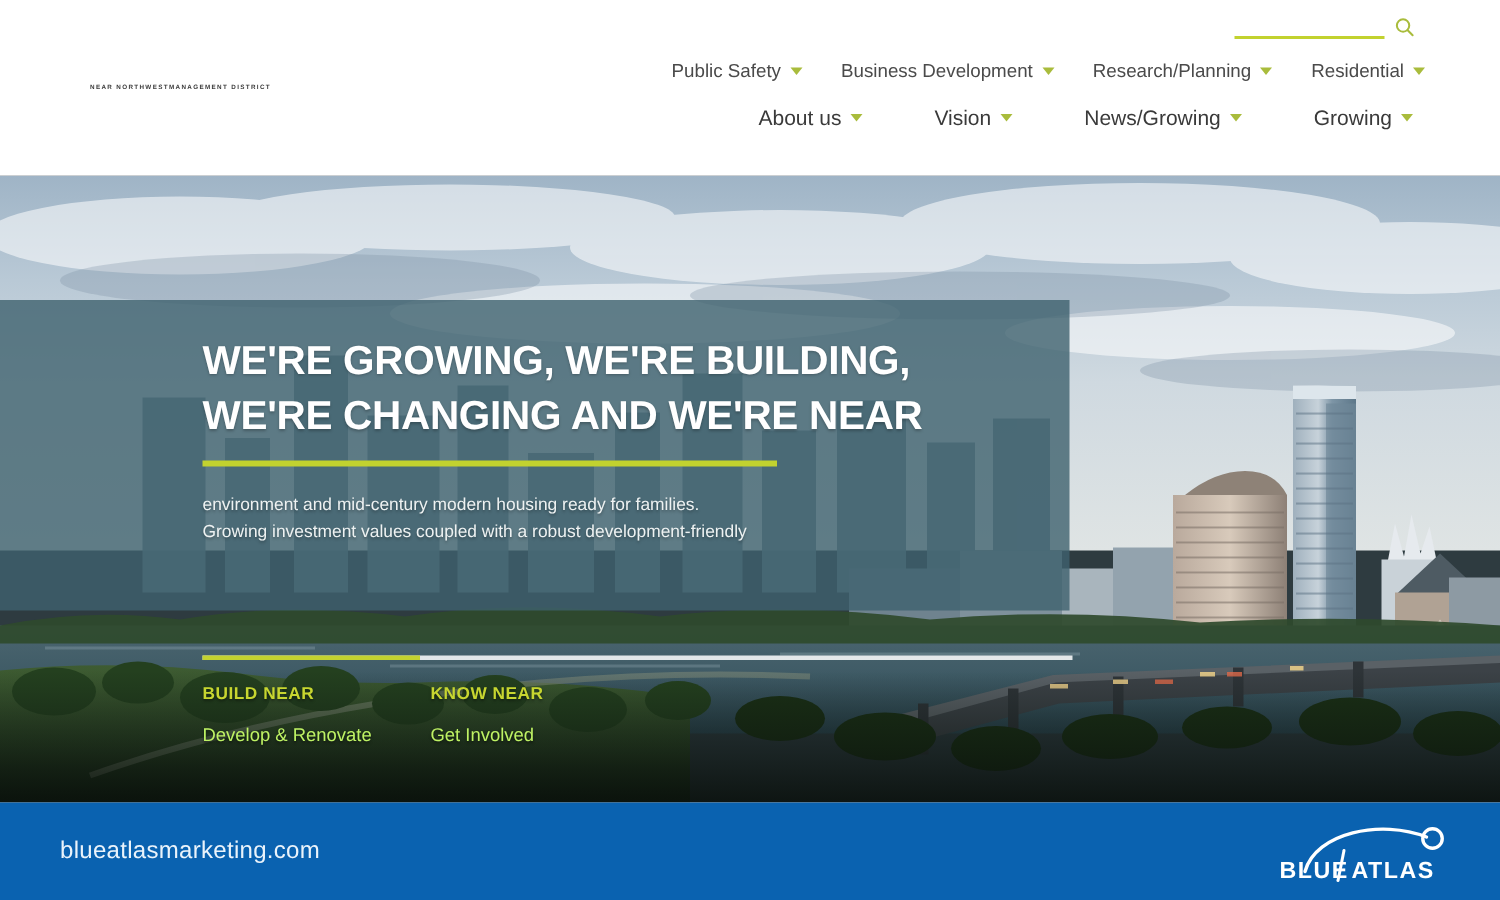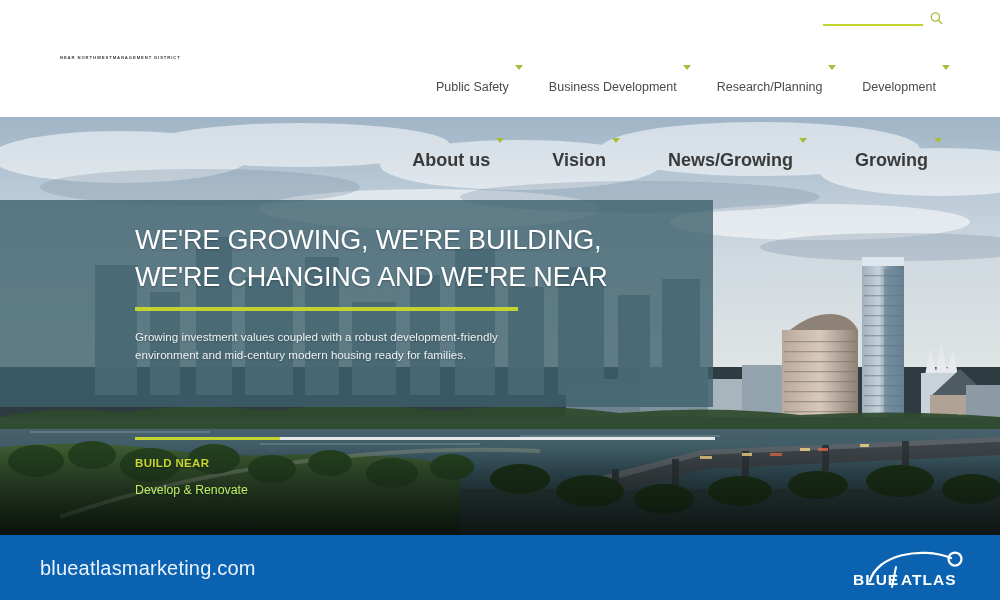--- a/index.html
+++ b/index.html
@@ -44,43 +44,43 @@
   .nav { position:absolute; right:50px; top:40px; width:470px; }
   .nav-row {
     display:flex; justify-content:flex-end; align-items:center;
   }
   .nav-row.row1 { gap:26px; }
   .nav-row.row2 { gap:48px; margin-top:16px; padding-right:8px; }
   .nav-item {
     display:flex; align-items:center; gap:6px; cursor:pointer;
     white-space:nowrap;
   }
-  .nav-item .label { font-size:12.5px; color:#4a4a4a;margin-top:40px; }
-  .nav-row.row2 .nav-item .label { font-weight:bold; color:#3a3a3a; font-size:18px; }
+  .nav-item .label { font-size:12.5px; color:#4a4a4a; }
+  .nav-row.row2 .nav-item .label { font-weight:normal; color:#3a3a3a; font-size:14px; }
   .caret {
     width:0; height:0; border-left:4.5px solid transparent;
     border-right:4.5px solid transparent; border-top:5px solid #a9bc3c;
     display:block;
   }
 
   
   .hero {
     position:absolute; left:0; top:117px; width:1000px; height:418px;
     overflow:hidden; background:#2e3b40;
   }
   .hero-photo { position:absolute; inset:0; width:1000px; height:418px; }
 
   .hero-overlay {
     position:absolute; left:0; top:83px; width:713px; height:207px;
     background:rgba(63,97,110,0.80);
     z-index:5;
   }
   .hero-text { position:absolute; left:135px; top:105px; z-index:7; width:560px; }
   .headline {
-    font-size:27px; font-weight:normal; color:#ffffff; line-height:1.37;
+    font-size:27px; font-weight:bold; color:#ffffff; line-height:1.37;
     letter-spacing:-0.2px; text-shadow:0 1px 2px rgba(0,0,0,0.25);
   }
   .headline .l { display:block; white-space:nowrap; }
   .green-rule {
     width:383px; height:4px; background:#c2d22f; margin-top:11px;
   }
   .subtext {
     margin-top:17px; font-size:11.6px; color:#eef2f2; line-height:1.55;
     text-shadow:0 1px 2px rgba(0,0,0,0.3);
   }
@@ -105,21 +105,21 @@
     text-shadow:0 1px 2px rgba(0,0,0,0.45);
   }
 
   
   .footer {
     position:absolute; left:0; top:535px; width:1000px; height:65px;
     background:#0a62b0; z-index:20;
   }
   .footer-url {
     position:absolute; left:40px; top:50%; transform:translateY(-50%);
-    font-size:20px; color:#eaf3fb; letter-spacing:0.2px;
+    font-size:16px; color:#eaf3fb; letter-spacing:0.2px;
   }
   .footer-logo { position:absolute; right:22px; top:50%; transform:translateY(-50%); }
 </style>
 </head>
 <body>
 
 <div class="page">
 
   <div class="hero">
 
@@ -300,33 +300,37 @@
 
     <div class="hero-overlay"></div>
 
     <div class="hero-text">
       <div class="headline">
         <span class="l">WE'RE GROWING, WE'RE BUILDING,</span>
         <span class="l">WE'RE CHANGING AND WE'RE NEAR</span>
       </div>
       <div class="green-rule"></div>
       <div class="subtext">
+        <span>environment and mid-century modern housing ready for families.</span>
         <span>Growing investment values coupled with a robust development-friendly</span>
-        <span>environment and mid-century modern housing ready for families.</span>
       </div>
     </div>
 
     <div class="tiles">
       <div class="progress">
         <div class="fill"></div>
       </div>
       <div class="tile-row">
         <div class="tile">
           <div class="tile-kicker">BUILD NEAR</div>
           <div class="tile-label">Develop &amp; Renovate</div>
+        </div>
+        <div class="tile">
+          <div class="tile-kicker">KNOW NEAR</div>
+          <div class="tile-label">Get Involved</div>
         </div>
       </div>
     </div>
   </div>
 
   <div class="header">
 
     <div class="logo-block">
       <svg class="logo-mark" viewBox="0 0 100 100">
         <circle cx="50" cy="50" r="48" fill="#12120f"></circle>
@@ -372,21 +376,21 @@
         </div>
         <div class="nav-item">
           <span class="label">Business Development</span>
           <span class="caret"></span>
         </div>
         <div class="nav-item">
           <span class="label">Research/Planning</span>
           <span class="caret"></span>
         </div>
         <div class="nav-item">
-          <span class="label">Development</span>
+          <span class="label">Residential</span>
           <span class="caret"></span>
         </div>
       </div>
       <div class="nav-row row2">
         <div class="nav-item">
           <span class="label">About us</span>
           <span class="caret"></span>
         </div>
         <div class="nav-item">
           <span class="label">Vision</span>

